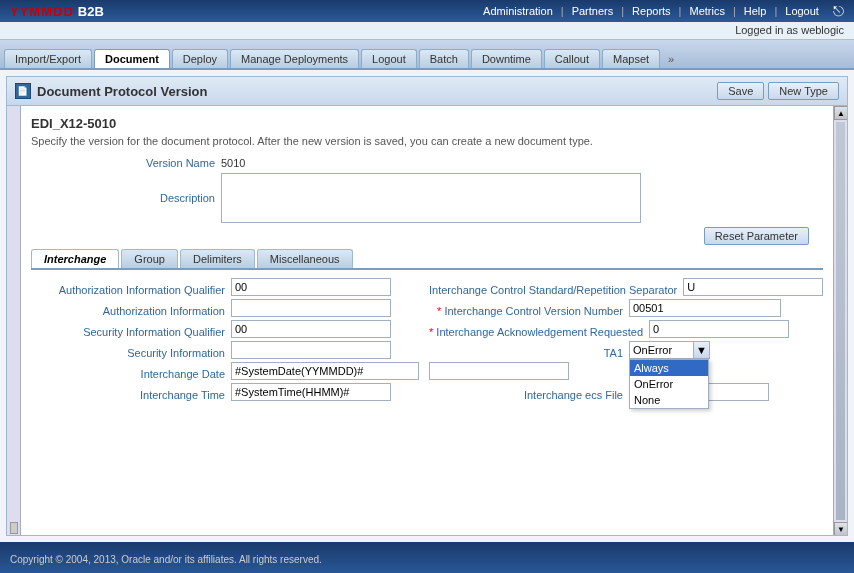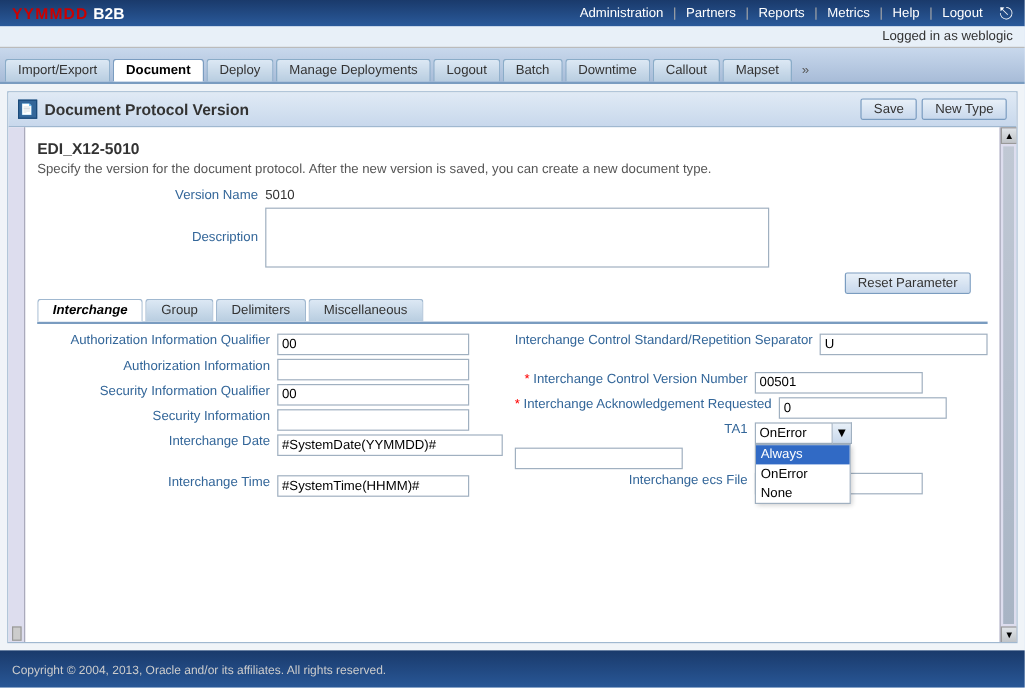--- a/index.html
+++ b/index.html
@@ -236,21 +236,21 @@
     }
 
     
     .interchange-grid {
       display: grid;
       grid-template-columns: 1fr 1fr;
       gap: 3px 10px;
     }
     .field-group {
       display: flex;
-      align-items: flex-start;
+      align-items: flex-end;
     }
     .field-label {
       text-align: right;
       color: #336699;
       font-size: 11px;
       min-width: 200px;
       padding-right: 6px;
       white-space: nowrap;
     }
     .field-label .required {
@@ -424,41 +424,41 @@
             <div class="field-group" style="margin-bottom:3px;">
               <div class="field-label">Security Information Qualifier</div>
               <input class="field-input" type="text" value="00" style="width: 160px;">
             </div>
 
             <div class="field-group" style="margin-bottom:3px;">
               <div class="field-label">Security Information</div>
               <input class="field-input" type="text" value="" style="width: 160px;">
             </div>
 
-            <div class="field-group" style="margin-bottom:16px;">
+            <div class="field-group" style="margin-bottom:3px;">
               <div class="field-label">Interchange Date</div>
               <input class="field-input" type="text" value="#SystemDate(YYMMDD)#" style="width: 188px;">
             </div>
 
             <div class="field-group" style="margin-bottom:3px;">
               <div class="field-label">Interchange Time</div>
               <input class="field-input" type="text" value="#SystemTime(HHMM)#" style="width: 160px;">
             </div>
           </div>
 
           <div>
 
-            <div class="field-group" style="margin-bottom:14px;">
+            <div class="field-group" style="margin-bottom:3px;">
               <div class="field-label">Interchange Control Standard/Repetition Separator</div>
               <input class="field-input" type="text" value="U" style="width: 140px;">
             </div>
 
             <div class="field-group" style="margin-bottom:3px;">
               <div class="field-label"><span class="required">*</span> Interchange Control Version Number</div>
-              <input class="field-input" type="text" value="00501" style="width: 140px;">
+              <input class="field-input" type="text" value="00501" style="width: 152px;">
             </div>
 
             <div class="field-group" style="margin-bottom:3px;">
               <div class="field-label"><span class="required">*</span> Interchange Acknowledgement Requested</div>
               <input class="field-input" type="text" value="0" style="width: 140px;">
             </div>
 
             <div class="field-group" style="margin-bottom:3px;position:relative;">
               <div class="field-label">TA1</div>
               <div class="dropdown-wrapper">

